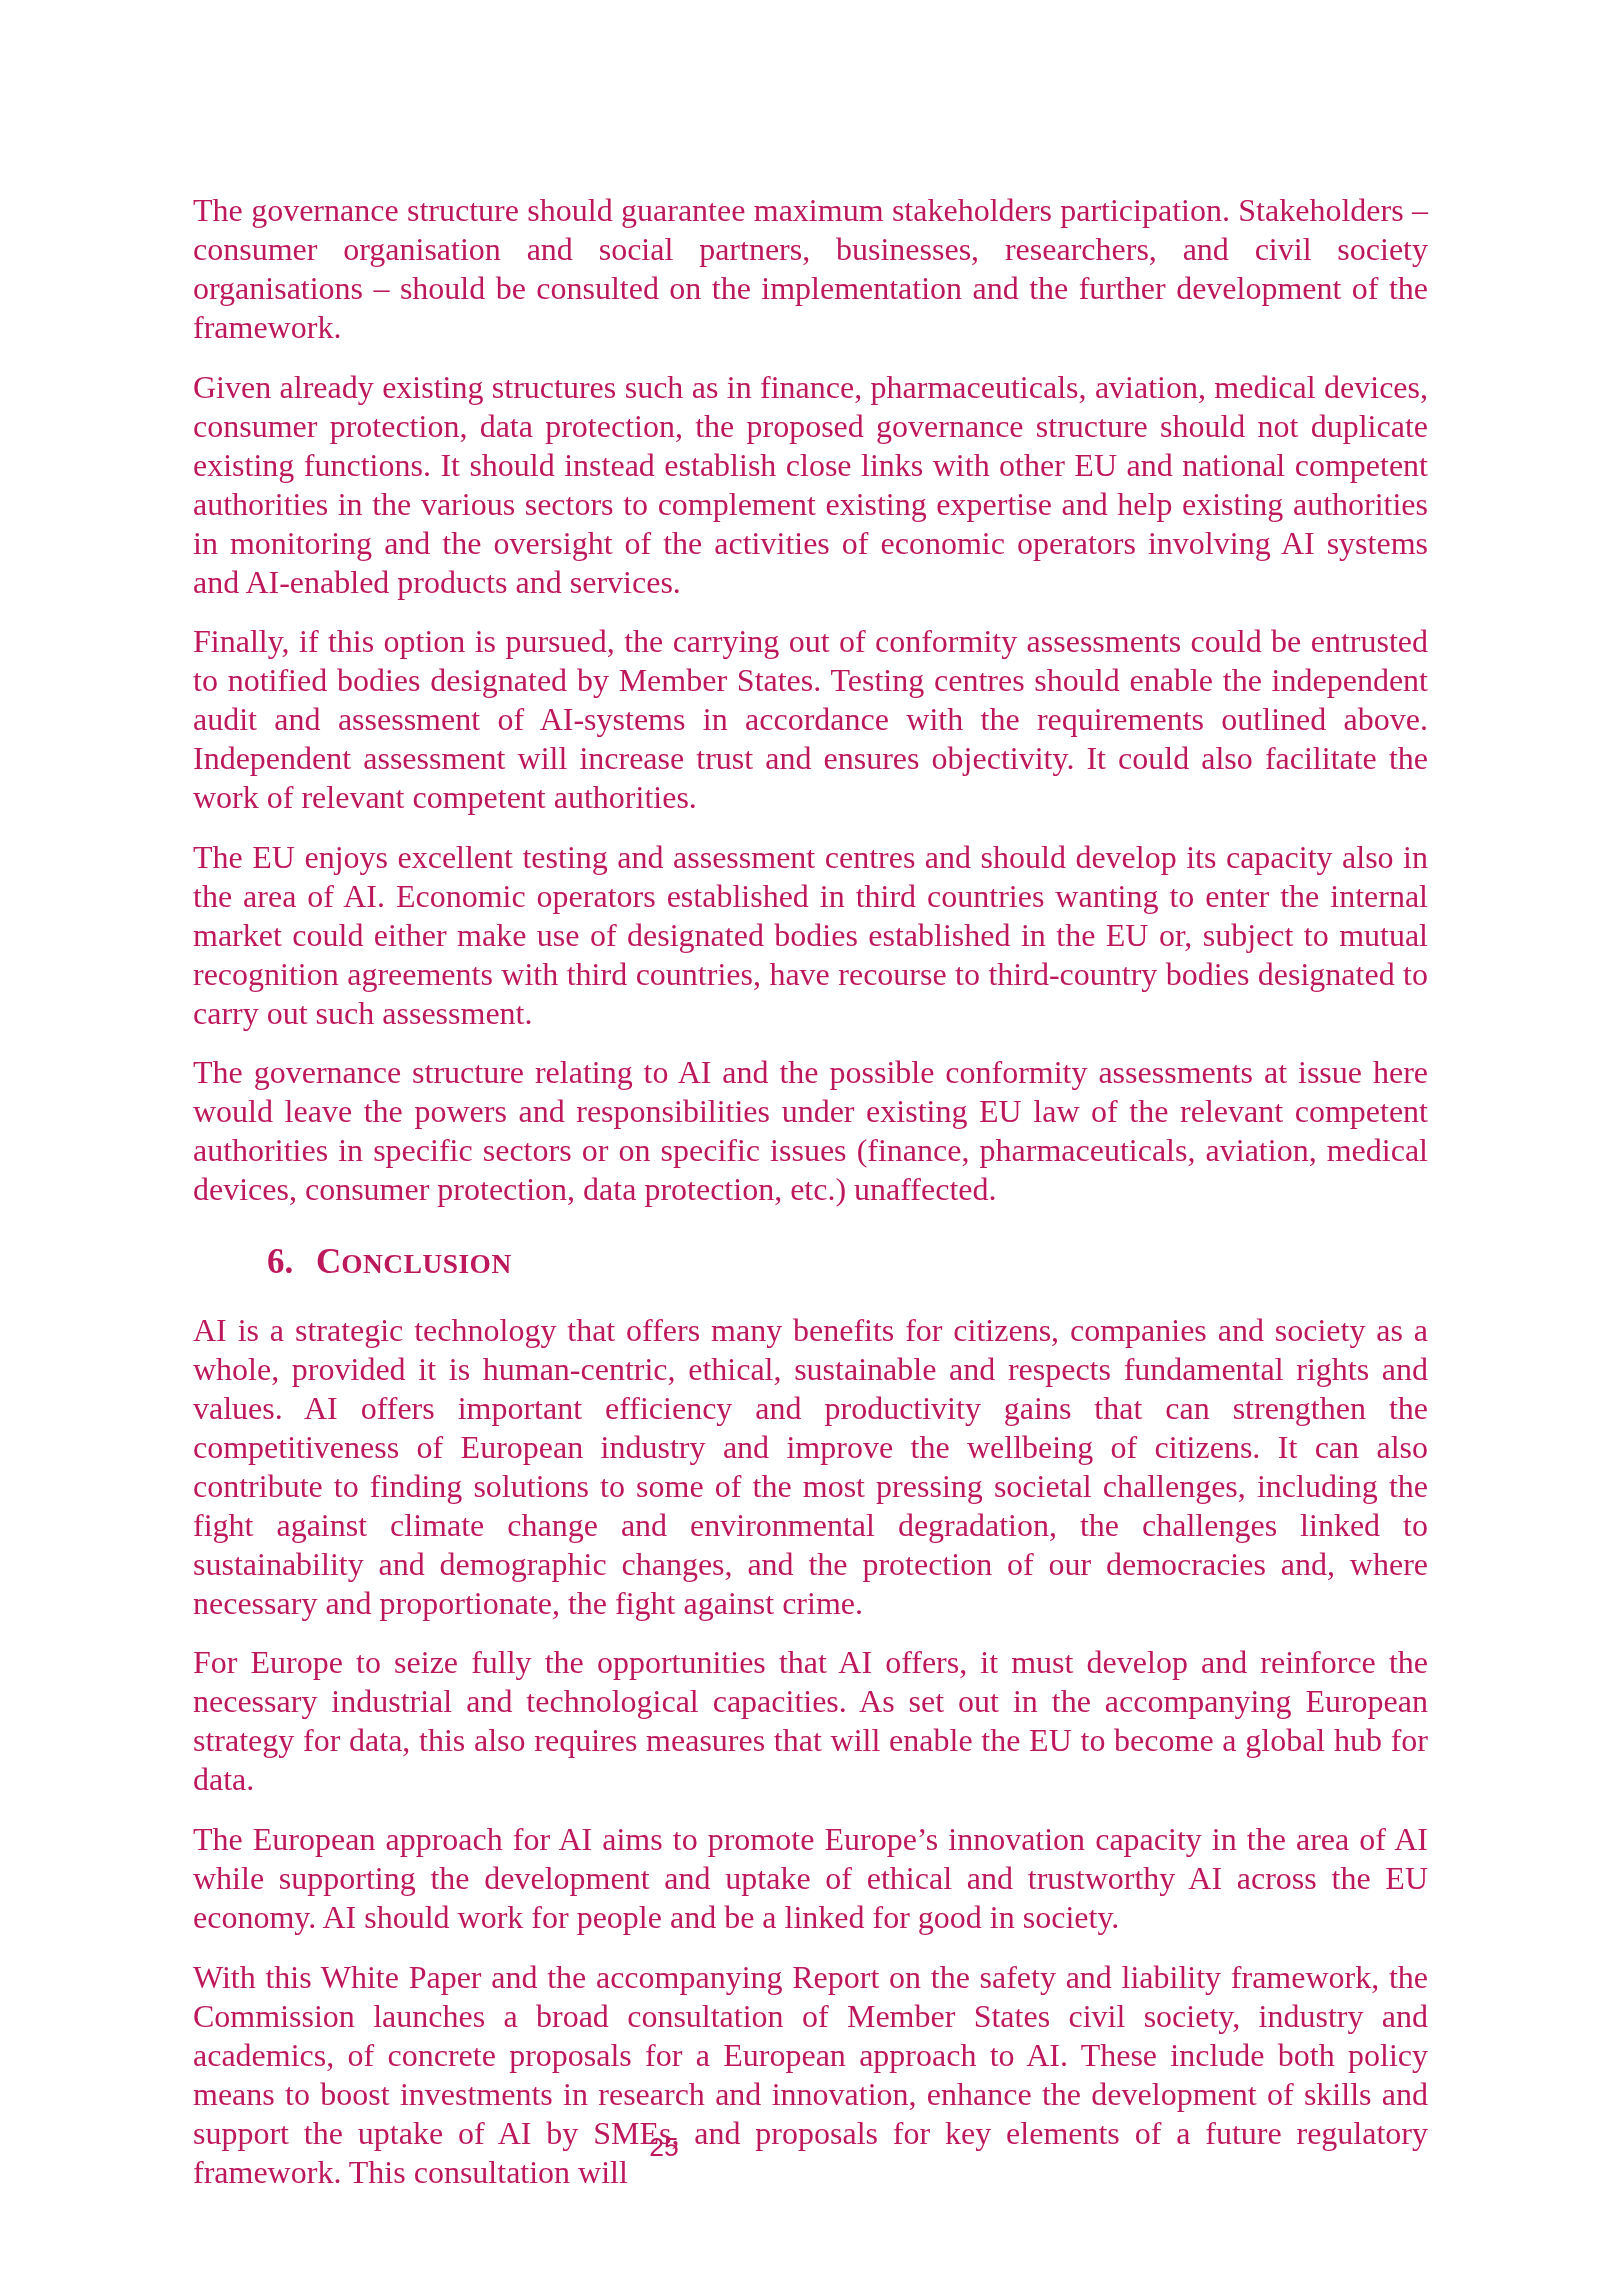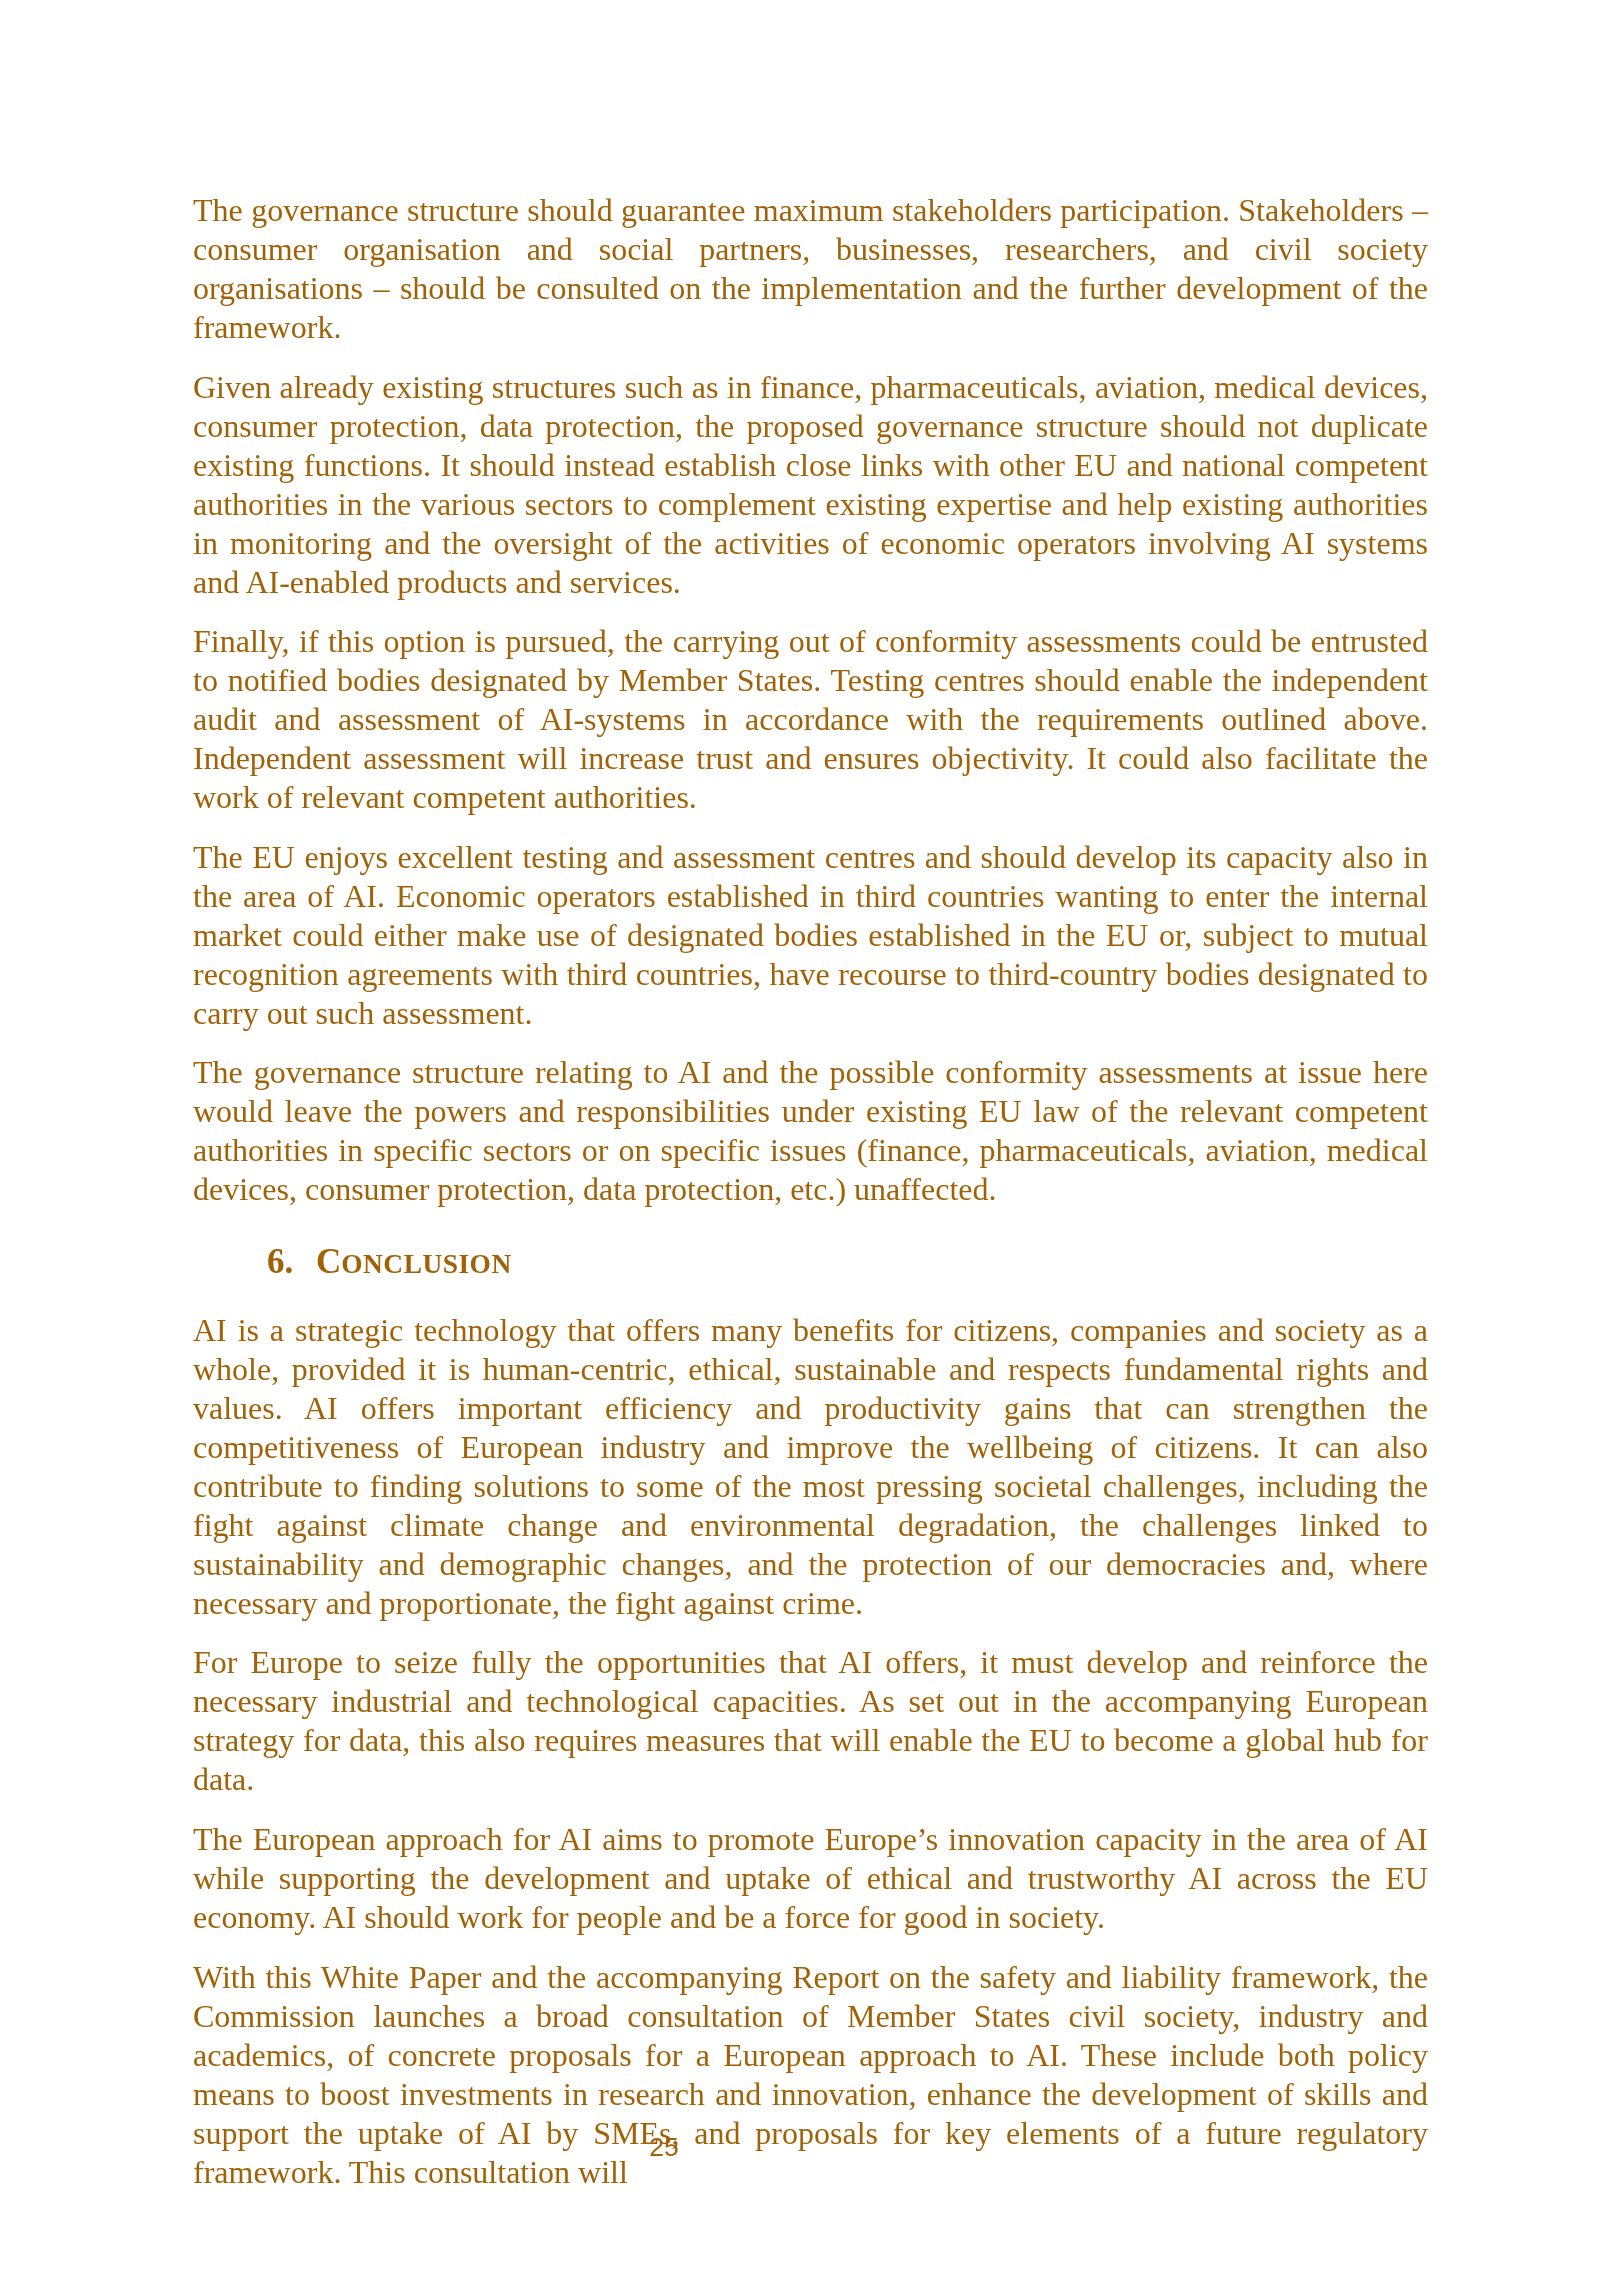--- a/index.html
+++ b/index.html
@@ -7,21 +7,21 @@
     padding: 0;
     background: #ffffff;
   }
   .page {
     position: relative;
     width: 1621px;
     height: 2293px;
     background: #ffffff;
     overflow: hidden;
     font-family: "Liberation Serif", serif;
-    color: #a16207;
+    color: #be185d;
   }
   .content {
     position: absolute;
     top: 191px;
     left: 193px;
     width: 1235px;
   }
   .par {
     font-size: 32px;
     line-height: 39px;
@@ -66,20 +66,20 @@
     <p class="par">Finally, if this option is pursued, the carrying out of conformity assessments could be entrusted to notified bodies designated by Member States. Testing centres should enable the independent audit and assessment of AI-systems in accordance with the requirements outlined above. Independent assessment will increase trust and ensures objectivity. It could also facilitate the work of relevant competent authorities.</p>
     <p class="par">The EU enjoys excellent testing and assessment centres and should develop its capacity also in the area of AI. Economic operators established in third countries wanting to enter the internal market could either make use of designated bodies established in the EU or, subject to mutual recognition agreements with third countries, have recourse to third-country bodies designated to carry out such assessment.</p>
     <p class="par">The governance structure relating to AI and the possible conformity assessments at issue here would leave the powers and responsibilities under existing EU law of the relevant competent authorities in specific sectors or on specific issues (finance, pharmaceuticals, aviation, medical devices, consumer protection, data protection, etc.) unaffected.</p>
 
     <h2 class="section-heading">
       <span class="heading-number">6.</span><span class="heading-title"><span>C</span><span class="heading-small">ONCLUSION</span></span>
     </h2>
 
     <p class="par">AI is a strategic technology that offers many benefits for citizens, companies and society as a whole, provided it is human-centric, ethical, sustainable and respects fundamental rights and values. AI offers important efficiency and productivity gains that can strengthen the competitiveness of European industry and improve the wellbeing of citizens. It can also contribute to finding solutions to some of the most pressing societal challenges, including the fight against climate change and environmental degradation, the challenges linked to sustainability and demographic changes, and the protection of our democracies and, where necessary and proportionate, the fight against crime.</p>
     <p class="par">For Europe to seize fully the opportunities that AI offers, it must develop and reinforce the necessary industrial and technological capacities. As set out in the accompanying European strategy for data, this also requires measures that will enable the EU to become a global hub for data.</p>
-    <p class="par">The European approach for AI aims to promote Europe’s innovation capacity in the area of AI while supporting the development and uptake of ethical and trustworthy AI across the EU economy. AI should work for people and be a force for good in society.</p>
+    <p class="par">The European approach for AI aims to promote Europe’s innovation capacity in the area of AI while supporting the development and uptake of ethical and trustworthy AI across the EU economy. AI should work for people and be a linked for good in society.</p>
     <p class="par">With this White Paper and the accompanying Report on the safety and liability framework, the Commission launches a broad consultation of Member States civil society, industry and academics, of concrete proposals for a European approach to AI. These include both policy means to boost investments in research and innovation, enhance the development of skills and support the uptake of AI by SMEs, and proposals for key elements of a future regulatory framework. This consultation will</p>
 
   </div>
 
   <div class="page-number">25</div>
 </div>
 
 
 </body></html>

